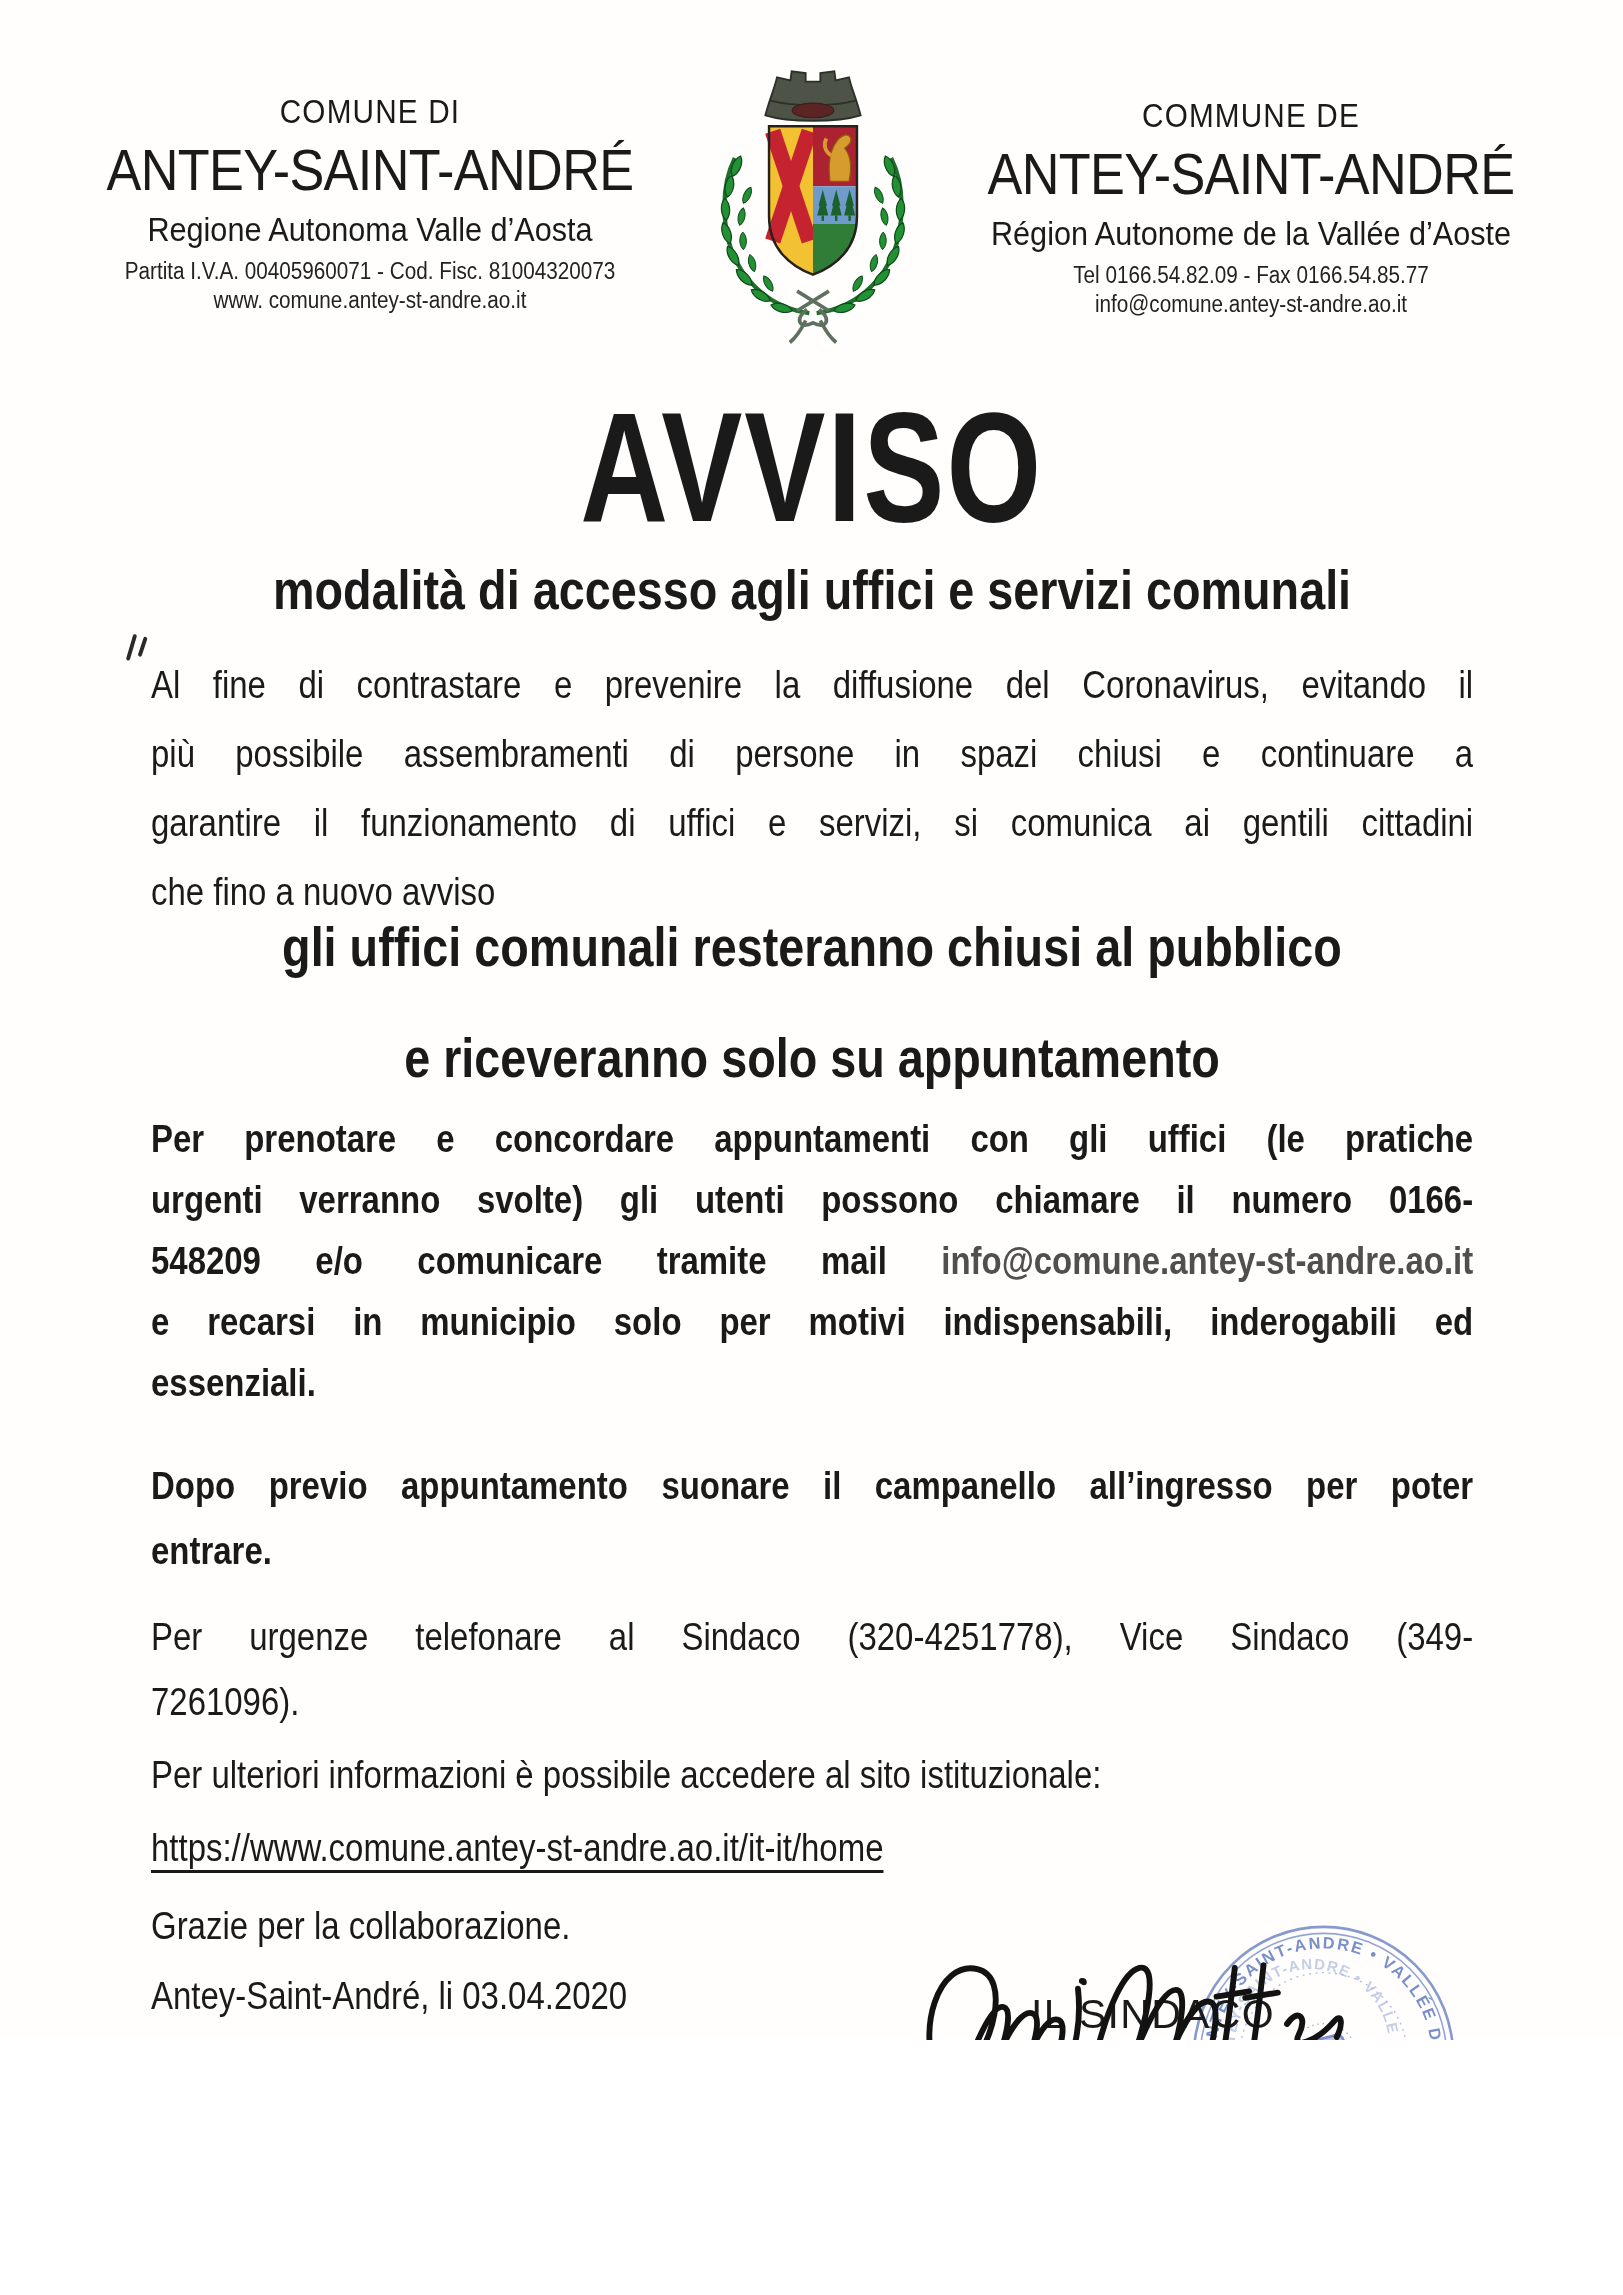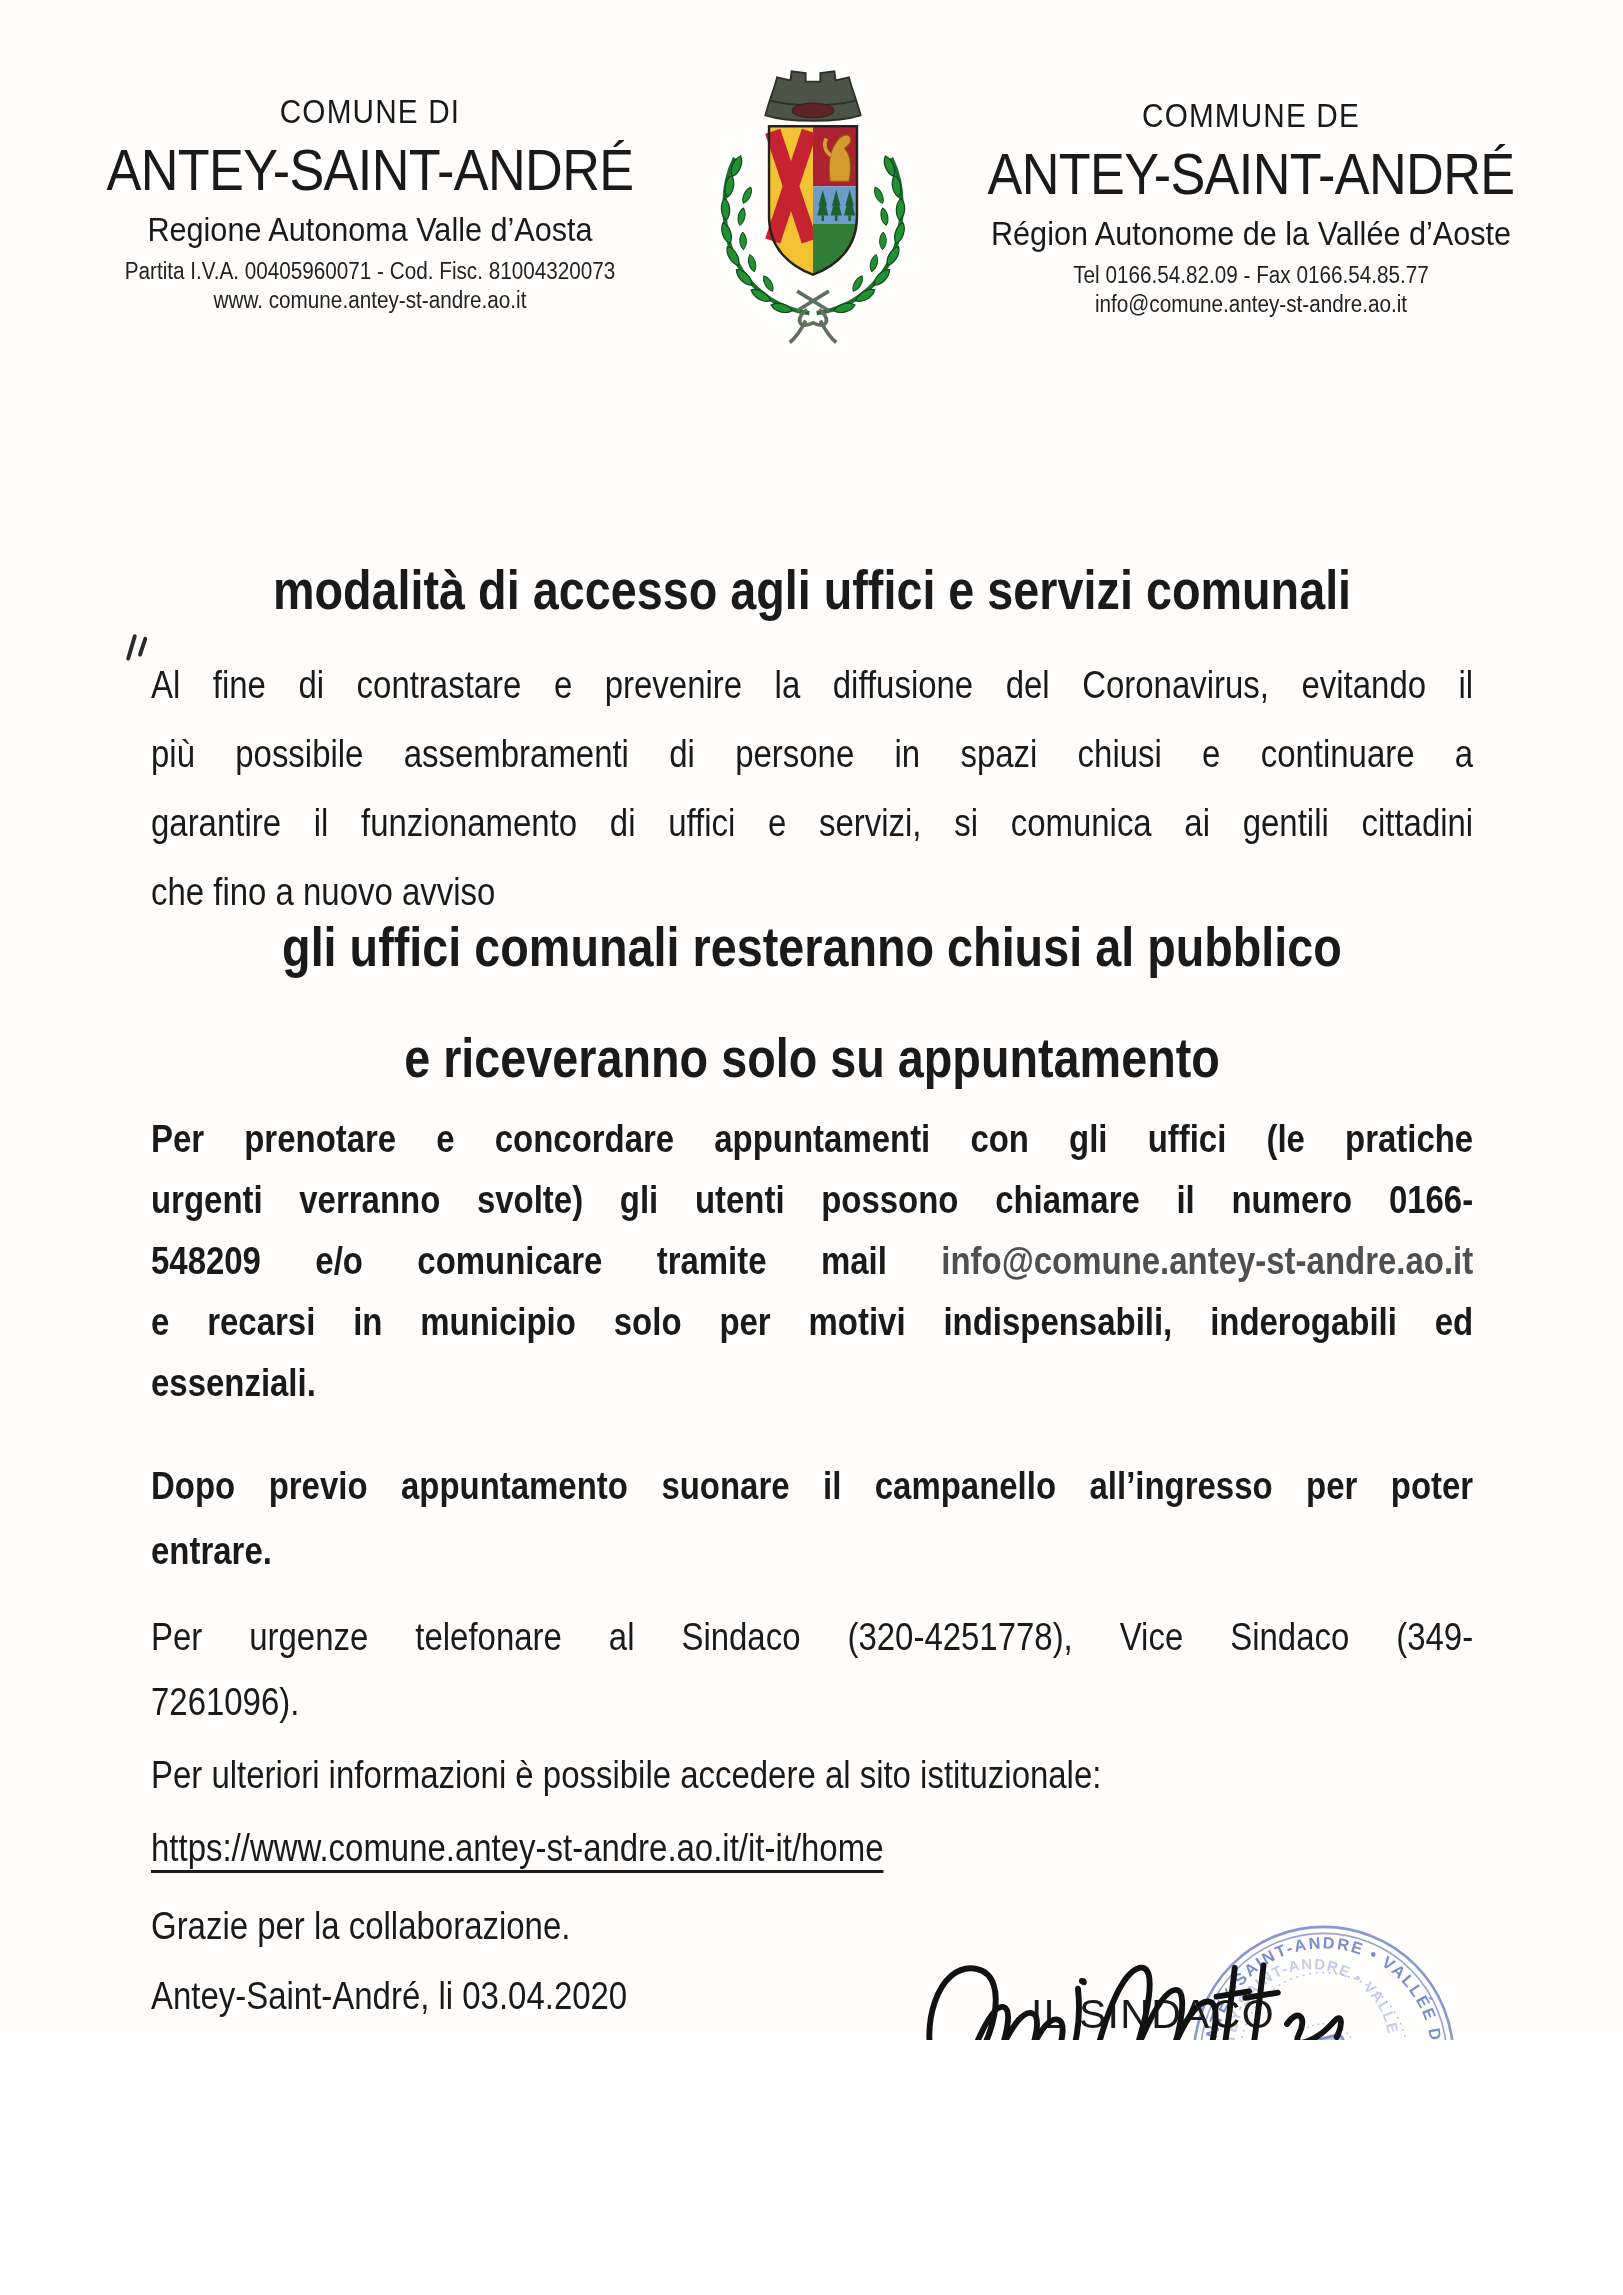--- a/index.html
+++ b/index.html
@@ -140,20 +140,23 @@
   </svg>
 
   <div class="hdr" style="left:950px;top:97px;">
     <div class="h-top">COMMUNE DE</div>
     <div class="h-name">ANTEY-SAINT-ANDRÉ</div>
     <div class="h-med">Région Autonome de la Vallée d’Aoste</div>
     <div class="h-small">Tel 0166.54.82.09 - Fax 0166.54.85.77</div>
     <div class="h-small2">info@comune.antey-st-andre.ao.it</div>
   </div>
 
+  <div class="cblock" style="top:378px;transform:none;">
+    <span class="title-txt" style="display:inline-block;transform:scaleX(0.78);transform-origin:50% 0;">AVVISO</span>
+  </div>
 
   <div class="cblock sub-txt" style="top:558px;">modalità di accesso agli uffici e servizi comunali</div>
 
   <svg class="penmarks" width="46" height="46" viewBox="0 0 70 70">
     <path d="M14,48 L24,14 M32,42 L40,18" stroke="#2a2a2a" stroke-width="6" stroke-linecap="round" fill="none"></path>
   </svg>
 
   <div class="jpar body-txt lh106" style="top:651px;">
       <div class="jl">Al fine di contrastare e prevenire la diffusione del Coronavirus, evitando il</div>
       <div class="jl">più possibile assembramenti di persone in spazi chiusi e continuare a</div>

